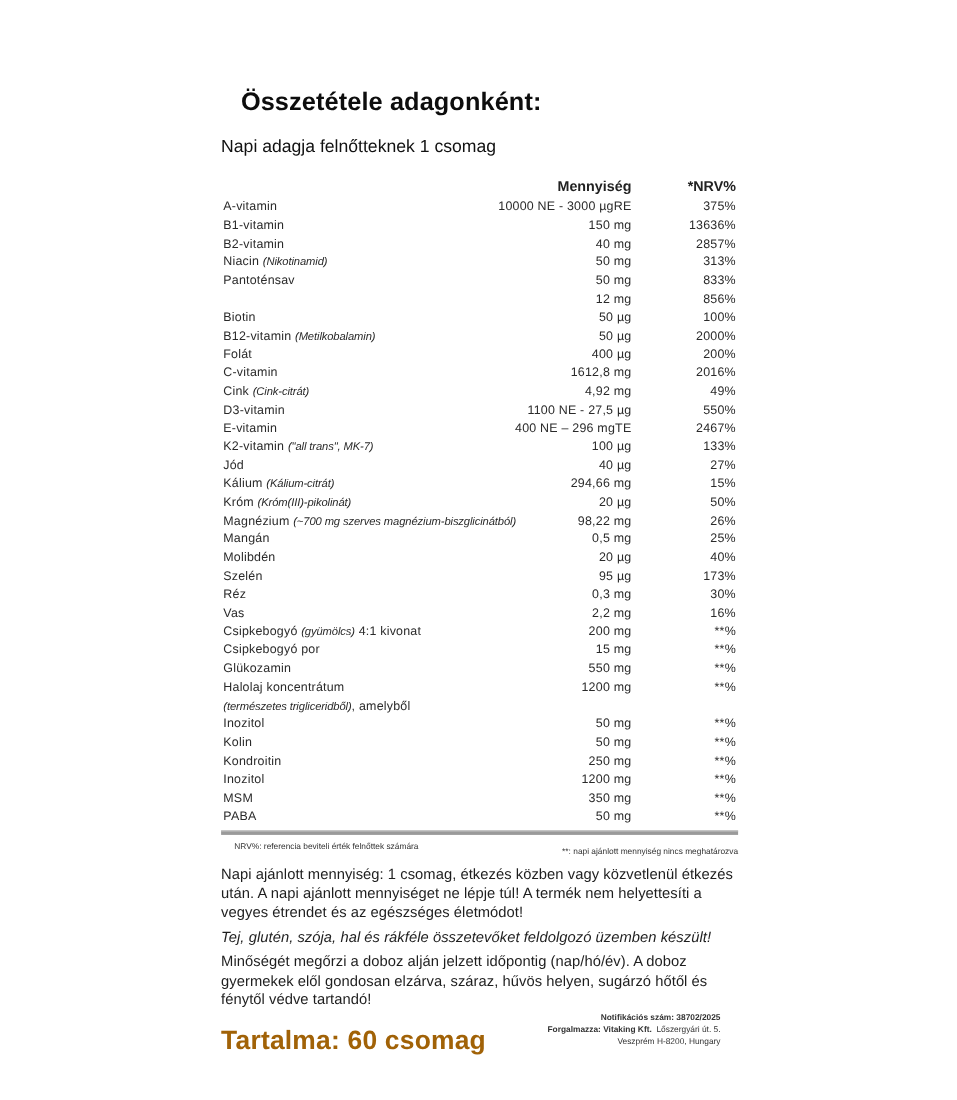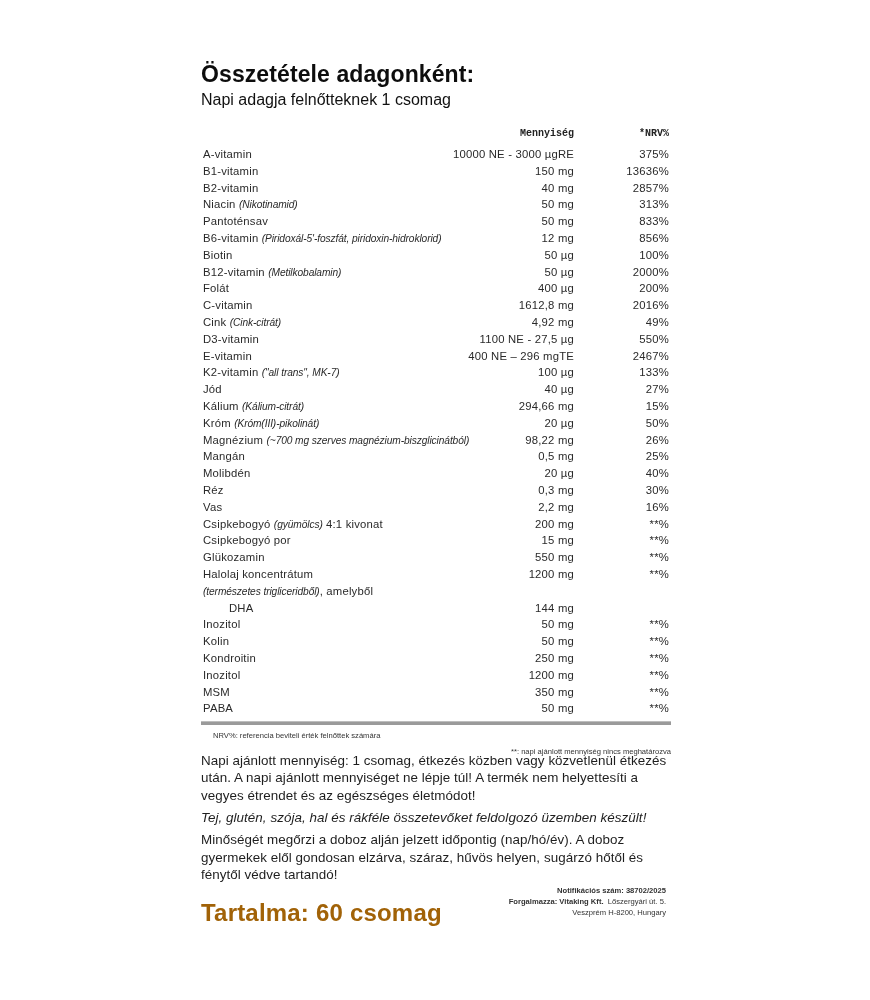--- a/index.html
+++ b/index.html
@@ -1,41 +1,41 @@
 <!DOCTYPE html>
 <html><head>
   <meta charset="utf-8">
   <style>
     html, body { margin: 0; padding: 0; background: #ffffff; }
     body { width: 870px; height: 1000px; position: relative; overflow: hidden;
            font-family: "Liberation Sans", sans-serif; color: #1a1a1a; }
     .page { position: absolute; left: 201px; top: 60px; width: 470px; }
-    .title { font-size: 23px; font-weight: bold; color: #0d0d0d; margin: 0; line-height: 28px; letter-spacing: 0.1px; }
+    .title { font-size: 23px; font-weight: bold; color: #0d0d0d; margin: 18px; line-height: 28px; letter-spacing: 0.1px; }
     .subtitle { font-size: 16px; font-weight: normal; color: #111; margin: 0; line-height: 20px; margin-top: 2px; }
     .table { position: relative; margin-top: 18px; }
-    .hdr { position: relative; height: 18px; font-size: 10px; font-weight: bold; color: #222; font-family: Liberation Mono, monospace; }
+    .hdr { position: relative; height: 18px; font-size: 13px; font-weight: bold; color: #222; }
     .hdr .c-amount { position: absolute; right: 97px; top: 0; }
     .hdr .c-nrv { position: absolute; right: 2px; top: 0; }
     .row { position: relative; height: 16.8px; font-size: 11.3px; line-height: 16.8px; color: #2a2a2a; letter-spacing: 0.2px; white-space: nowrap; }
     .row .name { position: absolute; left: 2px; top: 0; }
     .row .name.sub { left: 28px; }
     .row .name i { font-style: italic; font-size: 10.2px; letter-spacing: -0.1px; }
     .row .amount { position: absolute; right: 97px; top: 0; }
     .row .nrv { position: absolute; right: 2px; top: 0; }
     .rule { height: 3px; background: #9a9a9a; margin-top: 4px; border-top: 1px solid #bdbdbd; }
     .footnotes { position: relative; height: 20px; margin-top: 6px; font-size: 7.6px; color: #333; }
     .footnotes .fn-left { position: absolute; left: 12px; top: 0; }
-    .footnotes .fn-right { position: absolute; right: 0px; top: 16px; }
+    .footnotes .fn-right { position: absolute; right: 0px; top: 4px; }
     .para { font-size: 13.4px; line-height: 17.3px; color: #1e1e1e; margin: 0; letter-spacing: 0.05px; }
     .para.p1 { margin-top: 1px; }
     .para.allergen { font-style: italic; margin-top: 5px; }
     .para.storage { margin-top: 5px; }
     .bottom { position: relative; height: 50px; margin-top: 0; }
     .content { position: absolute; left: 0; top: 16px; font-size: 24px; font-weight: bold; color: #a16207; letter-spacing: 0.2px; }
-    .legal { position: absolute; right: 5px; top: 2px; text-align: right; font-size: 7.6px; line-height: 11px; color: #333; }
+    .legal { position: absolute; right: 16px; top: 2px; text-align: right; font-size: 7.6px; line-height: 11px; color: #333; }
     .legal .b { font-weight: bold; }
   </style>
 </head>
 <body>
 
 <div class="page">
   <h1 class="title">Összetétele adagonként:</h1>
   <h2 class="subtitle">Napi adagja felnőtteknek 1 csomag</h2>
 
   <div class="table">
@@ -63,21 +63,20 @@
           <span class="name"><span>Niacin</span> <i>(Nikotinamid)</i></span>
           <span class="amount">50 mg</span>
           <span class="nrv">313%</span>
         </div>
         <div class="row">
           <span class="name"><span>Pantoténsav</span></span>
           <span class="amount">50 mg</span>
           <span class="nrv">833%</span>
         </div>
         <div class="row">
-          <span class="name"><span>B6-vitamin</span> <i>(Piridoxál-5'-foszfát, piridoxin-hidroklorid)</i></span>
           <span class="amount">12 mg</span>
           <span class="nrv">856%</span>
         </div>
         <div class="row">
           <span class="name"><span>Biotin</span></span>
           <span class="amount">50 µg</span>
           <span class="nrv">100%</span>
         </div>
         <div class="row">
           <span class="name"><span>B12-vitamin</span> <i>(Metilkobalamin)</i></span>
@@ -138,20 +137,25 @@
           <span class="name"><span>Mangán</span></span>
           <span class="amount">0,5 mg</span>
           <span class="nrv">25%</span>
         </div>
         <div class="row">
           <span class="name"><span>Molibdén</span></span>
           <span class="amount">20 µg</span>
           <span class="nrv">40%</span>
         </div>
         <div class="row">
+          <span class="name"><span>Szelén</span></span>
+          <span class="amount">95 µg</span>
+          <span class="nrv">173%</span>
+        </div>
+        <div class="row">
           <span class="name"><span>Réz</span></span>
           <span class="amount">0,3 mg</span>
           <span class="nrv">30%</span>
         </div>
         <div class="row">
           <span class="name"><span>Vas</span></span>
           <span class="amount">2,2 mg</span>
           <span class="nrv">16%</span>
         </div>
         <div class="row">
@@ -170,25 +174,20 @@
           <span class="nrv">**%</span>
         </div>
         <div class="row">
           <span class="name"><span>Halolaj koncentrátum</span></span>
           <span class="amount">1200 mg</span>
           <span class="nrv">**%</span>
         </div>
         <div class="row">
           <span class="name"><i>(természetes trigliceridből)</i><span>, amelyből</span></span>
           <span class="amount"></span>
-          <span class="nrv"></span>
-        </div>
-        <div class="row">
-          <span class="name sub"><span>DHA</span></span>
-          <span class="amount">144 mg</span>
           <span class="nrv"></span>
         </div>
         <div class="row">
           <span class="name"><span>Inozitol</span></span>
           <span class="amount">50 mg</span>
           <span class="nrv">**%</span>
         </div>
         <div class="row">
           <span class="name"><span>Kolin</span></span>
           <span class="amount">50 mg</span>

